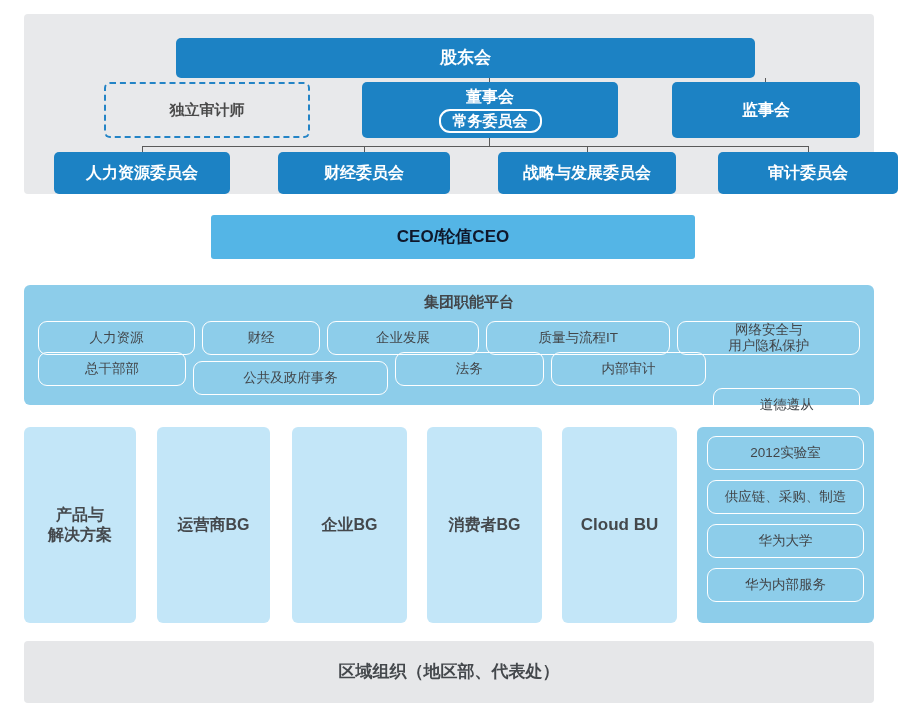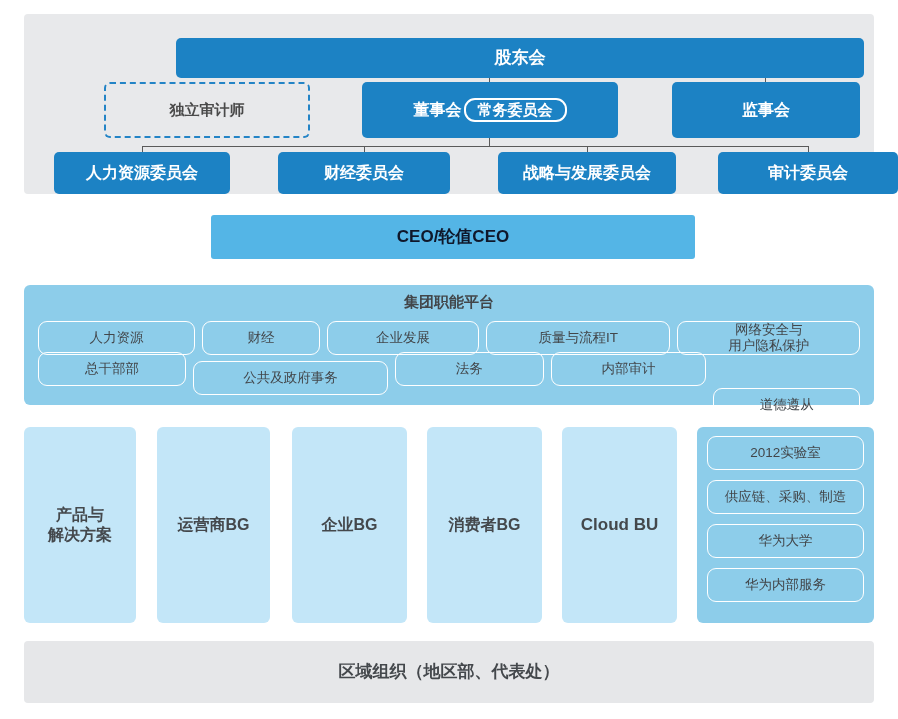--- a/index.html
+++ b/index.html
@@ -41,40 +41,40 @@
 
   .box-dark {
     background: #1c82c4;
     color: #ffffff;
     font-weight: bold;
     border-radius: 5px;
   }
 
   .shareholders {
     left: 152px; top: 24px;
-    width: 688px; height: 40px;
+    width: 579px; height: 40px;
     font-size: 17px;
   }
 
   .independent-auditor {
     left: 80px; top: 68px;
     width: 206px; height: 56px;
     border: 2px dashed #2384c6;
     border-radius: 6px;
     color: #4a4a4a;
     font-size: 15px;
     font-weight: bold;
     background: transparent;
   }
 
   .board {
     left: 338px; top: 68px;
     width: 256px; height: 56px;
     font-size: 16px;
-    flex-direction: row;
+    flex-direction: column;
     gap: 2px;
   }
   .board-sub {
     border: 2px solid #ffffff;
     border-radius: 11px;
     padding: 1px 12px 2px 12px;
     font-size: 15px;
     line-height: 1.15;
   }
 
@@ -118,20 +118,21 @@
     border-radius: 6px;
   }
   .platform-title {
     position: absolute;
     left: 0; top: 8px;
     width: 100%;
     text-align: center;
     font-size: 15px;
     font-weight: bold;
     color: #42464a;
+    padding-left: 20px;
   }
   .pf-row {
     position: absolute;
     left: 14px;
     width: 822px;
     display: flex;
     gap: 7px;
   }
   .pf-row-1 { top: 36px; }
   .pf-row-2 { top: 67px; }

